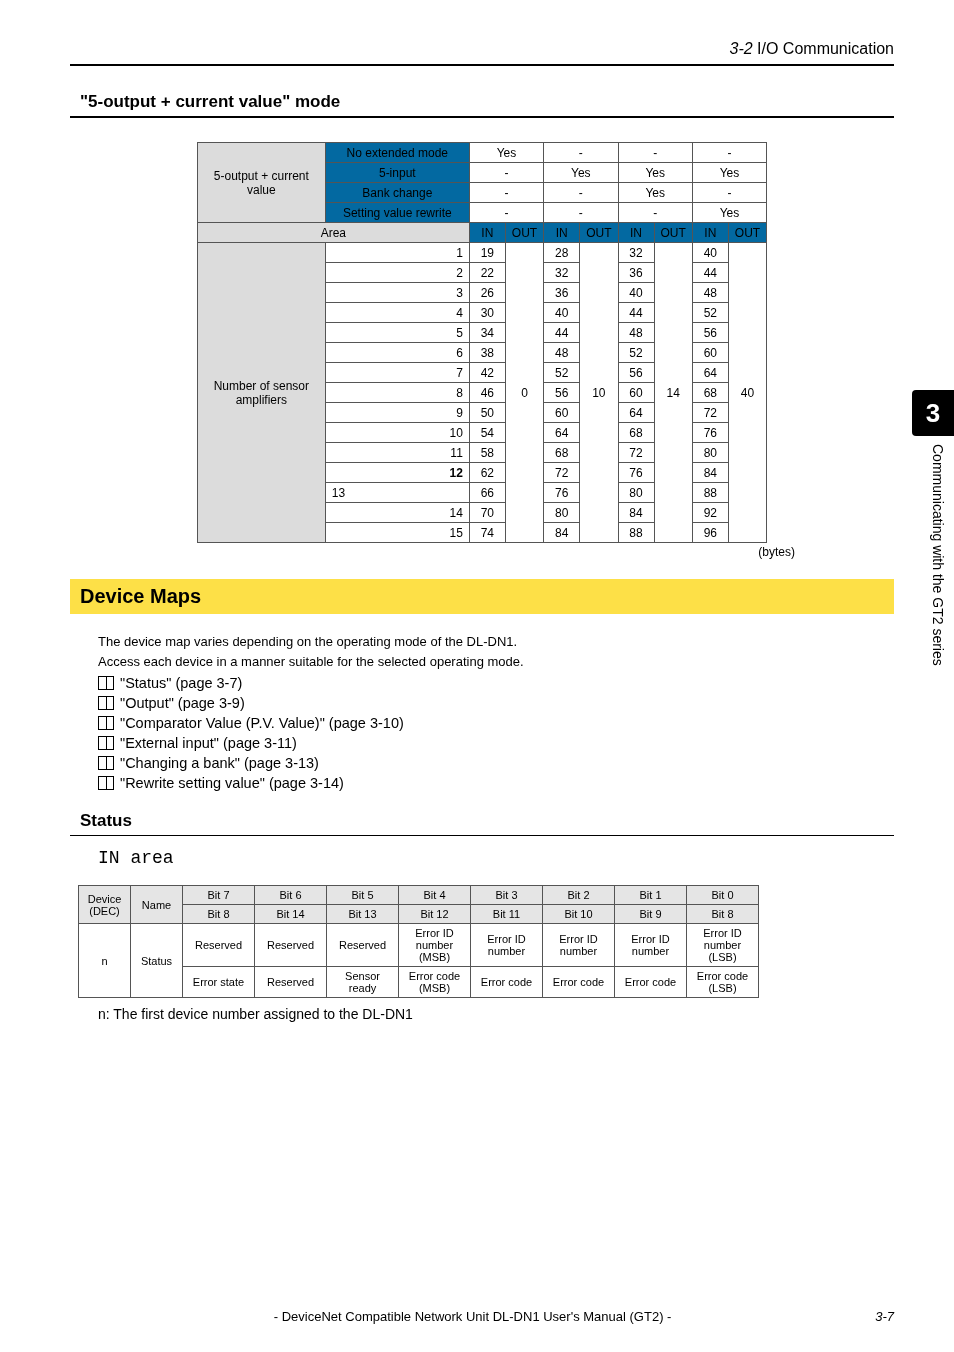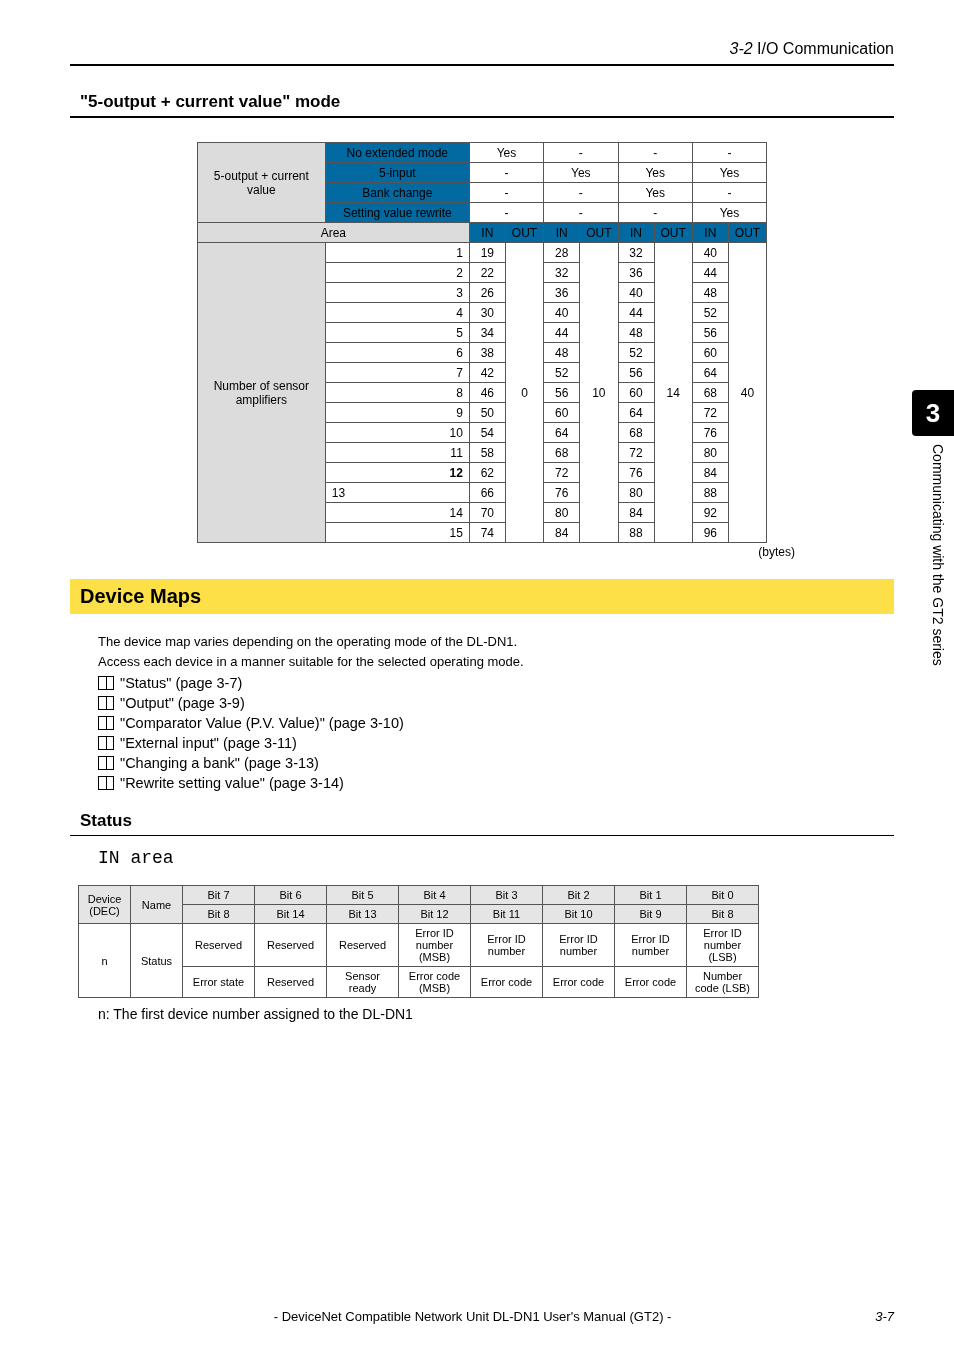--- a/index.html
+++ b/index.html
@@ -354,21 +354,21 @@
     <td>Error ID number (LSB)</td>
   </tr>
   <tr>
     <td>Error state</td>
     <td>Reserved</td>
     <td>Sensor ready</td>
     <td>Error code (MSB)</td>
     <td>Error code</td>
     <td>Error code</td>
     <td>Error code</td>
-    <td>Number code (LSB)</td>
+    <td>Error code (LSB)</td>
   </tr>
 </tbody>
   </table>
 <div class="footnote">n: The first device number assigned to the DL-DN1</div>
 
 <div class="side-tab">3</div>
 <div class="side-text">Communicating with the GT2 series</div>
 
 <div class="footer">
   <span></span>

